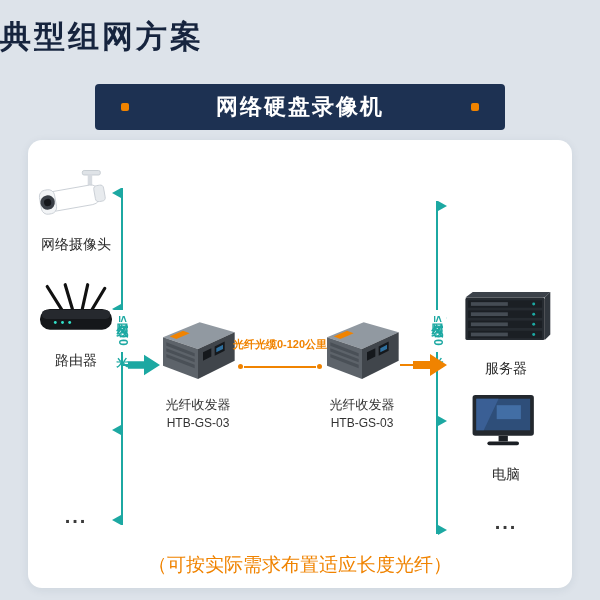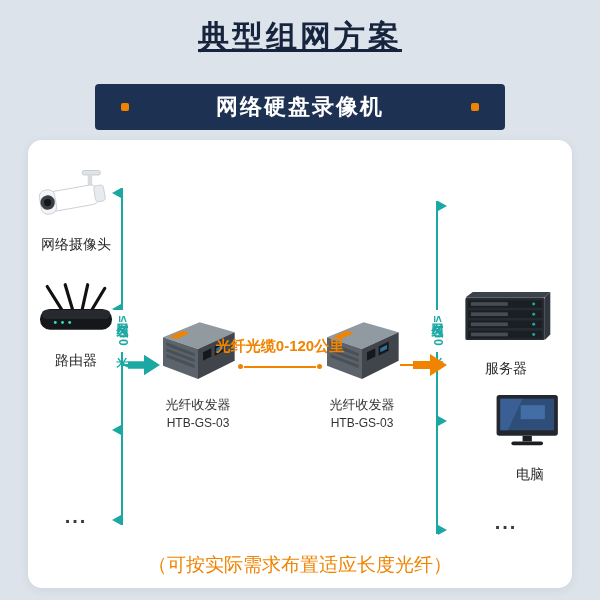--- a/index.html
+++ b/index.html
@@ -6,22 +6,22 @@
     --bg:#dde3ea;
     --navy:#1d3152;
     --title:#16243e;
     --teal:#1ca8a2;
     --orange:#f08300;
     --label:#2b2b2b;
   }
   *{margin:0;padding:0;box-sizing:border-box;}
   body{width:600px;height:600px;font-family:"Liberation Sans",sans-serif;}
   .page{position:relative;width:600px;height:600px;background:var(--bg);overflow:hidden;}
-  .title{position:absolute;top:16px;left:0;width:100%;text-align:center;
-         font-size:31px;font-weight:900;letter-spacing:3px;color:var(--title);text-decoration:underline;}
+  .title{position:absolute;top:16px;left:0;width:100%;text-align:left;
+         font-size:31px;font-weight:900;letter-spacing:3px;color:var(--title);}
   .banner{position:absolute;left:95px;top:84px;width:410px;height:46px;background:var(--navy);
           border-radius:4px;display:flex;align-items:center;justify-content:space-between;padding:0 26px;}
   .banner-text{color:#fff;font-size:22px;font-weight:700;letter-spacing:2px;}
   .dot{width:8px;height:8px;border-radius:2px;background:var(--orange);}
   .card{position:absolute;left:28px;top:140px;width:544px;height:448px;background:#fff;
         border-radius:14px;box-shadow:0 2px 10px rgba(30,50,80,.08);}
   .device{position:absolute;display:flex;flex-direction:column;align-items:center;}
   .device-label{margin-top:12px;font-size:14px;color:var(--label);white-space:nowrap;}
   .conv{position:absolute;width:88px;display:flex;flex-direction:column;align-items:center;}
   .conv-name{margin-top:4px;font-size:13px;color:#333;text-align:center;}
@@ -30,21 +30,21 @@
   .hstub{position:absolute;height:2px;}
   .hstub.teal{background:var(--teal);}
   .hstub.orange{background:var(--orange);}
   .tri{position:absolute;width:0;height:0;border-top:5px solid transparent;border-bottom:5px solid transparent;}
   .tri.left{border-right:9px solid var(--teal);}
   .tri.right{border-left:9px solid var(--teal);}
   .vlabel{position:absolute;writing-mode:vertical-rl;text-orientation:mixed;color:var(--teal);
           font-size:12px;font-weight:700;background:#fff;padding:4px 1px;letter-spacing:1px;
           transform:translateX(-50%);}
   .fiber-text{position:absolute;left:182px;top:197px;width:140px;text-align:center;
-              font-size:15px;color:var(--orange);font-weight:700;white-space:nowrap;}
+              font-size:11px;color:var(--orange);font-weight:700;white-space:nowrap;}
   .fiber-line{position:absolute;left:216px;top:226px;width:72px;height:2px;background:var(--orange);}
   .fiber-dot{position:absolute;width:5px;height:5px;border-radius:50%;background:var(--orange);top:224px;}
   .dots-text{position:absolute;font-size:20px;font-weight:700;color:#3a3a3a;letter-spacing:2px;line-height:1;}
   .caption{position:absolute;left:0;top:412px;width:100%;text-align:center;
            font-size:19px;color:var(--orange);}
   .arrow-svg{position:absolute;}
 </style>
 </head>
 <body>
 
@@ -134,21 +134,21 @@
             <circle cx="82" cy="17" r="1.6"></circle>
             <circle cx="82" cy="28" r="1.6"></circle>
             <circle cx="82" cy="39" r="1.6"></circle>
             <circle cx="82" cy="50" r="1.6"></circle>
           </g>
         </svg>
       </span>
       <span class="device-label">服务器</span>
     </div>
 
-    <div class="device" style="left:444px;top:252px;width:116px;">
+    <div class="device" style="left:420px;top:252px;width:116px;">
       <span>
         <svg width="78" height="58" viewBox="0 0 84 60">
           <rect x="6" y="2" width="66" height="44" rx="3" fill="#23282e"></rect>
           <rect x="10" y="6" width="58" height="34" fill="#2e4e79"></rect>
           <polygon points="10,6 34,6 18,40 10,40" fill="#3c639a" opacity="0.85"></polygon>
           <rect x="32" y="13" width="26" height="15" fill="#4a79b4" opacity="0.75"></rect>
           <rect x="34" y="46" width="10" height="6" fill="#1b1f24"></rect>
           <rect x="22" y="52" width="34" height="4" rx="2" fill="#1b1f24"></rect>
         </svg>
       </span>

